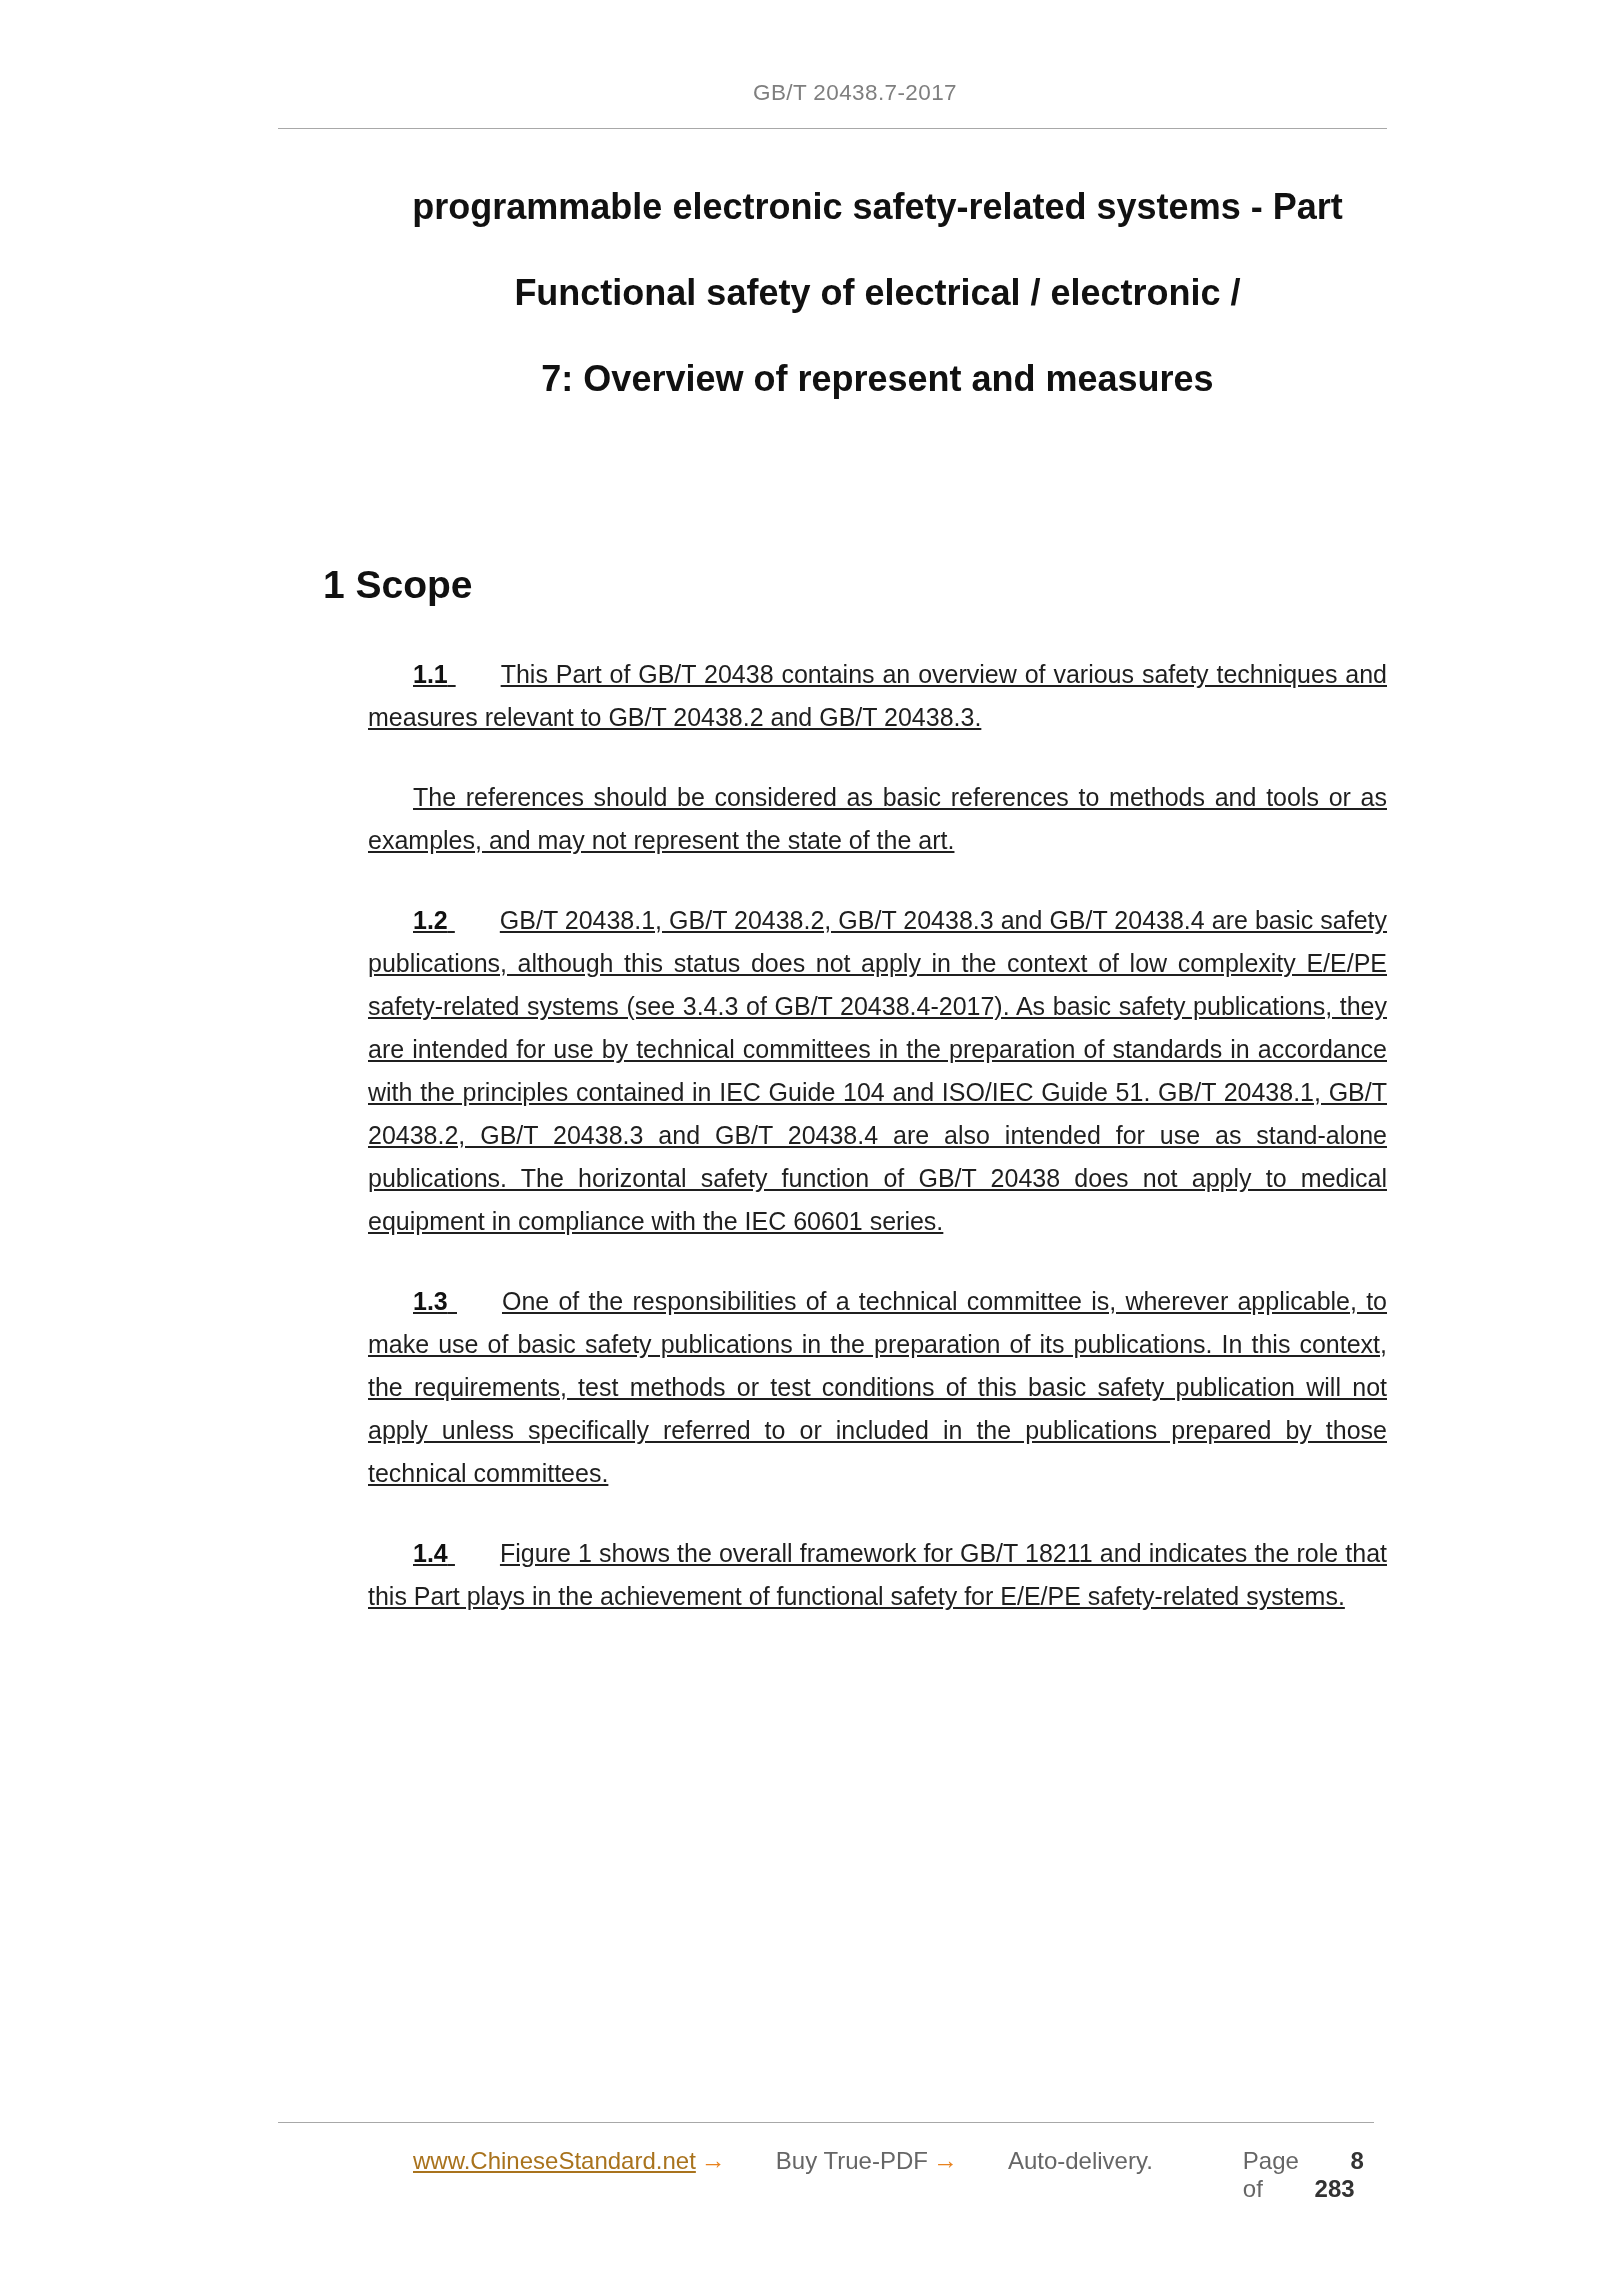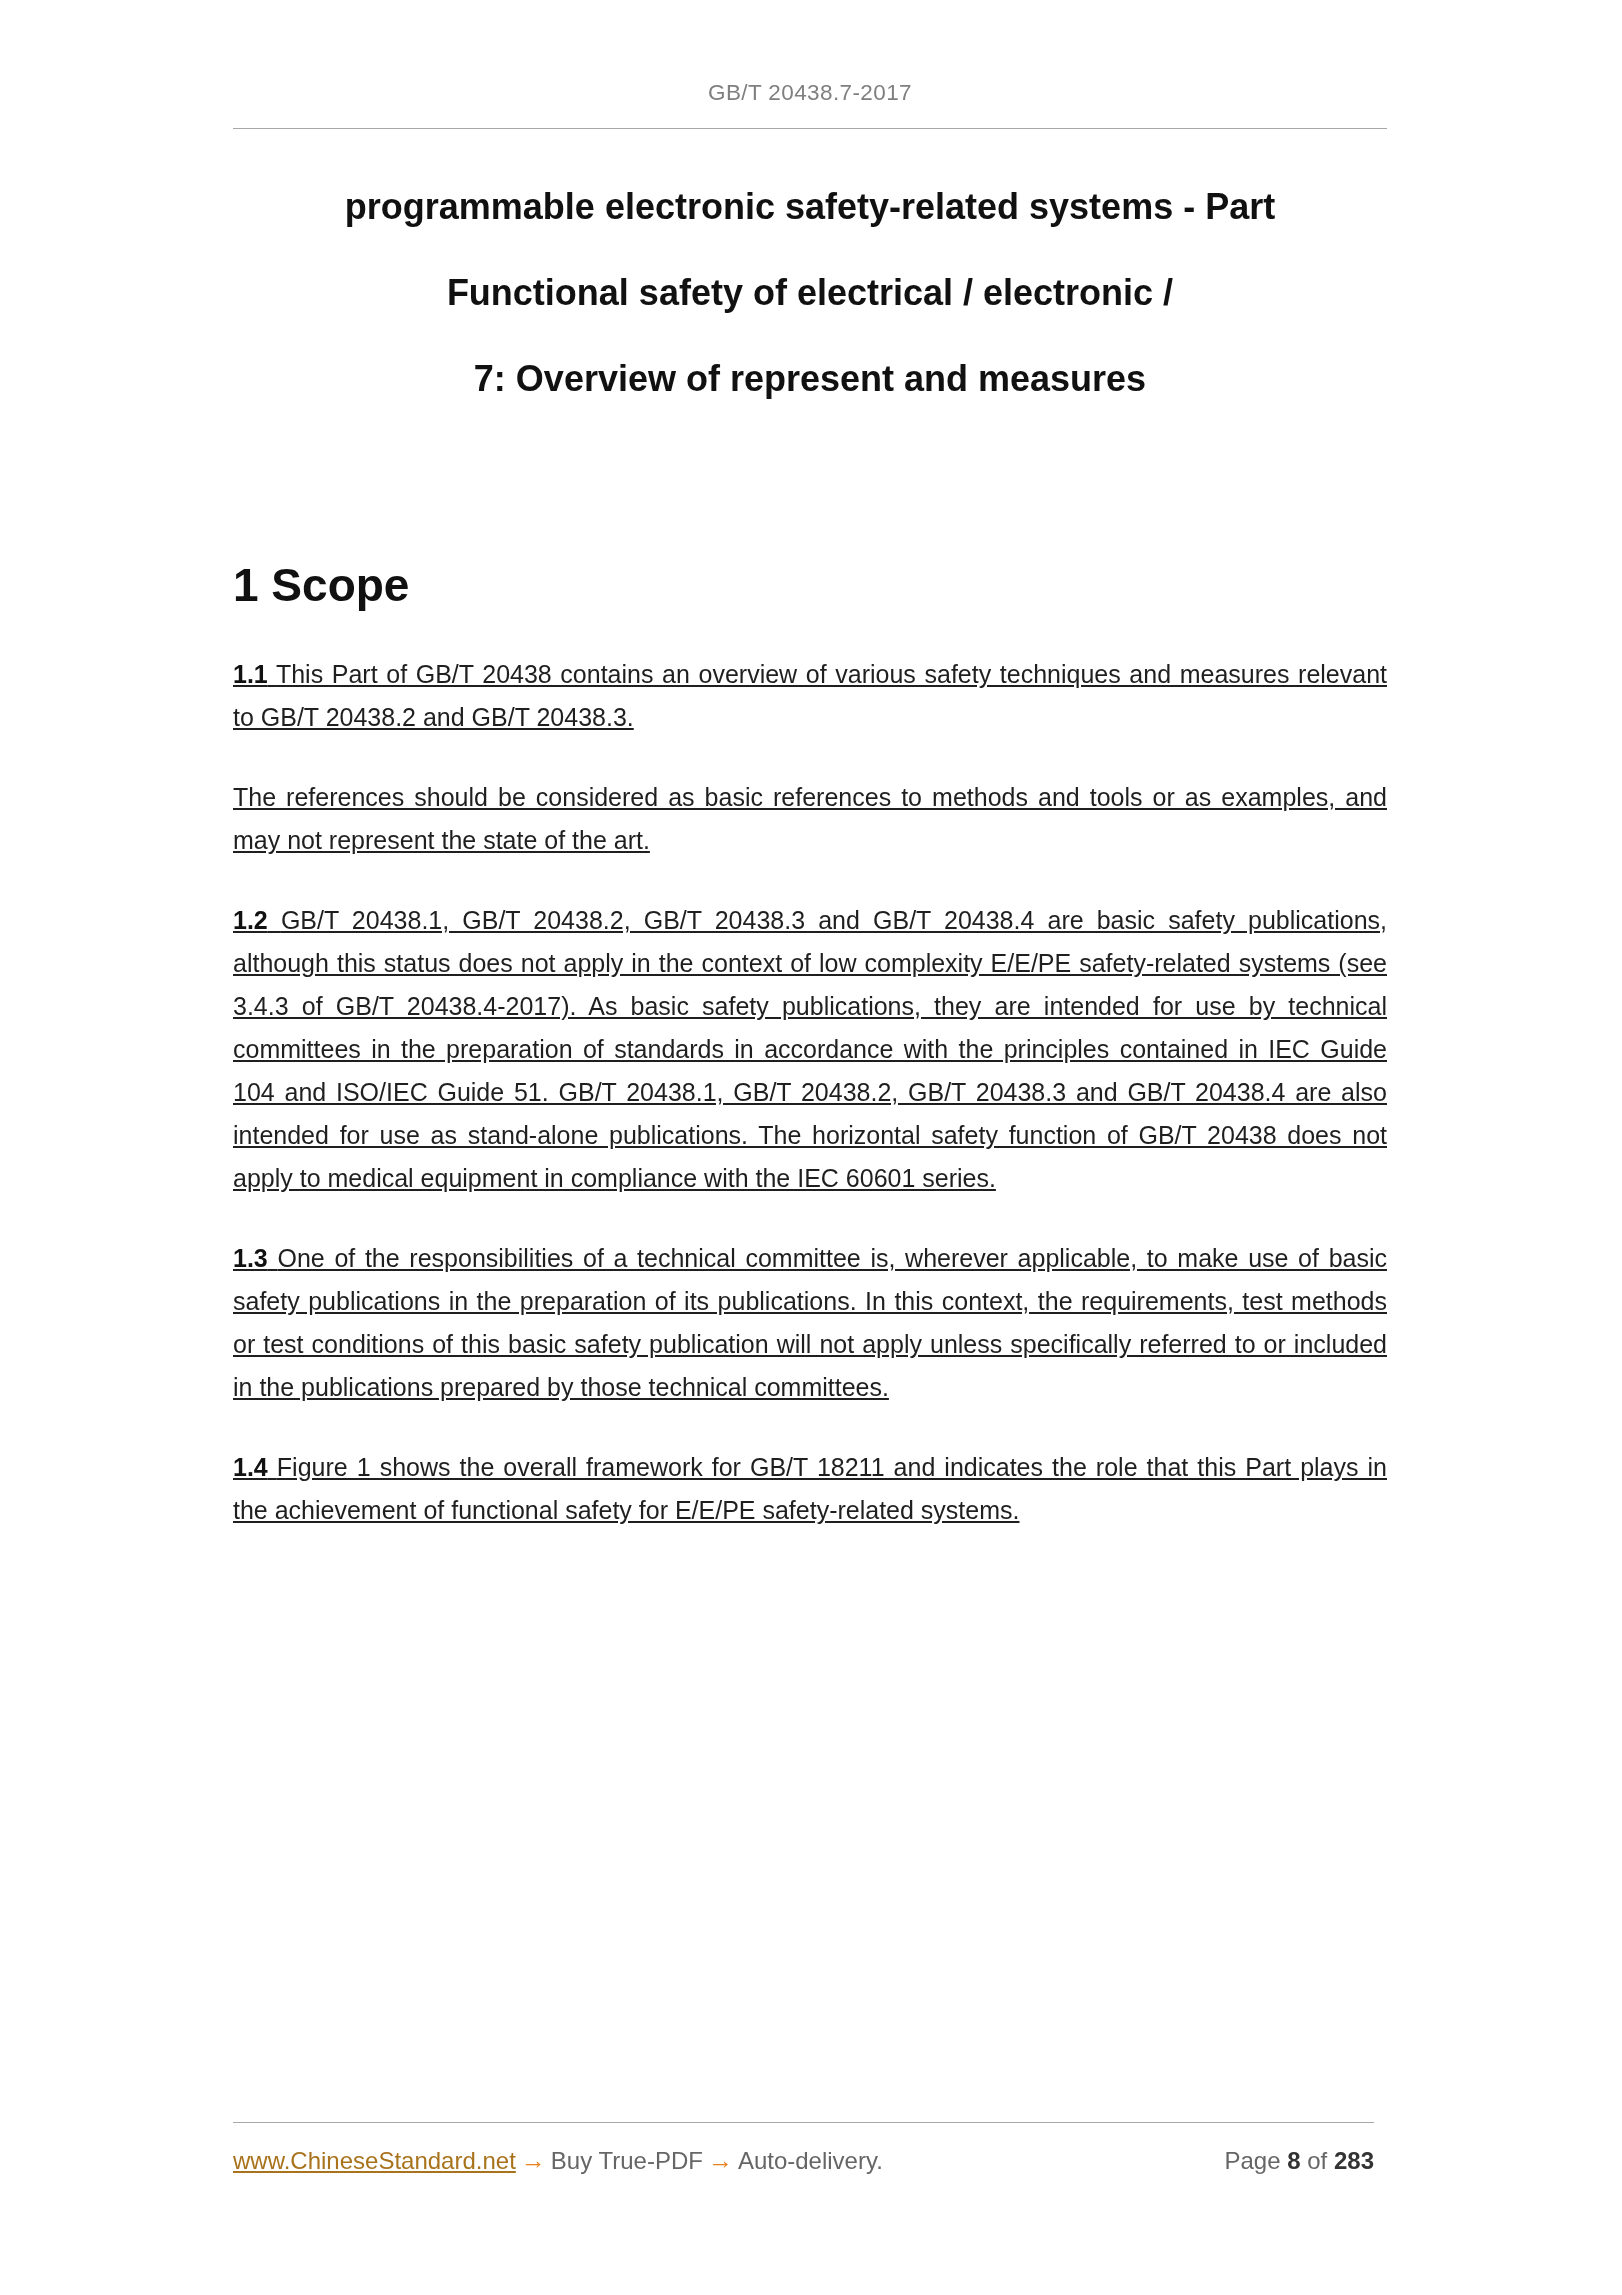--- a/index.html
+++ b/index.html
@@ -1,15 +1,15 @@
 <!DOCTYPE html>
 <html style="font-size:13.3px"><head>
 <meta charset="utf-8">
 <style>
-  * { box-sizing: border-box; }
+  * { box-sizing: border-box; padding-left: 45px; }
   html, body { margin: 0; padding: 0; background: #ffffff; }
   .page {
     position: relative;
     width: 1623px;
     height: 2295px;
     background: #ffffff;
     font-family: "Liberation Sans", sans-serif;
     color: #1f1f1f;
     overflow: hidden;
   }
@@ -35,21 +35,21 @@
     text-align: center;
     font-weight: bold;
     font-size: 36px;
     color: #111111;
   }
   .doc-title .title-line {
     line-height: 86px;
   }
   .scope-heading {
     margin-top: 142px;
-    font-size: 46px;
+    font-size: 39px;
     font-weight: bold;
     line-height: 42px;
     color: #111111;
   }
   .body-text {
     margin-top: 47px;
     text-decoration: underline;
   }
   .body-text p {
     font-size: 25px;

